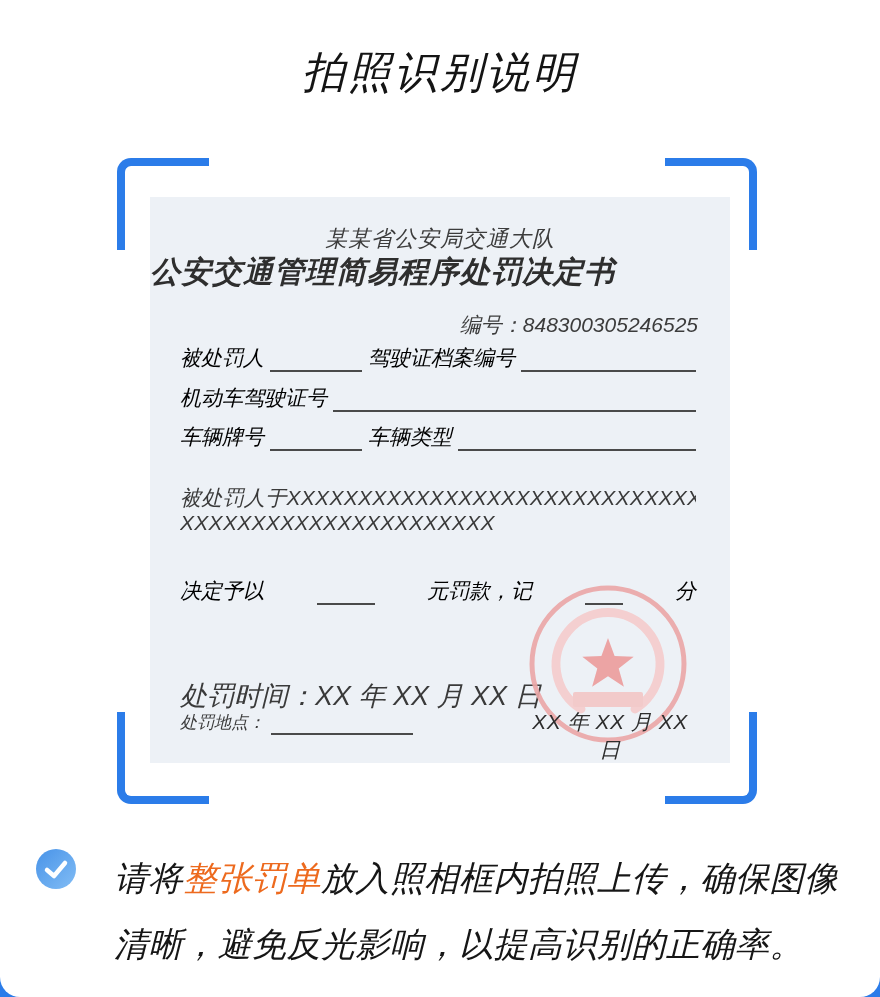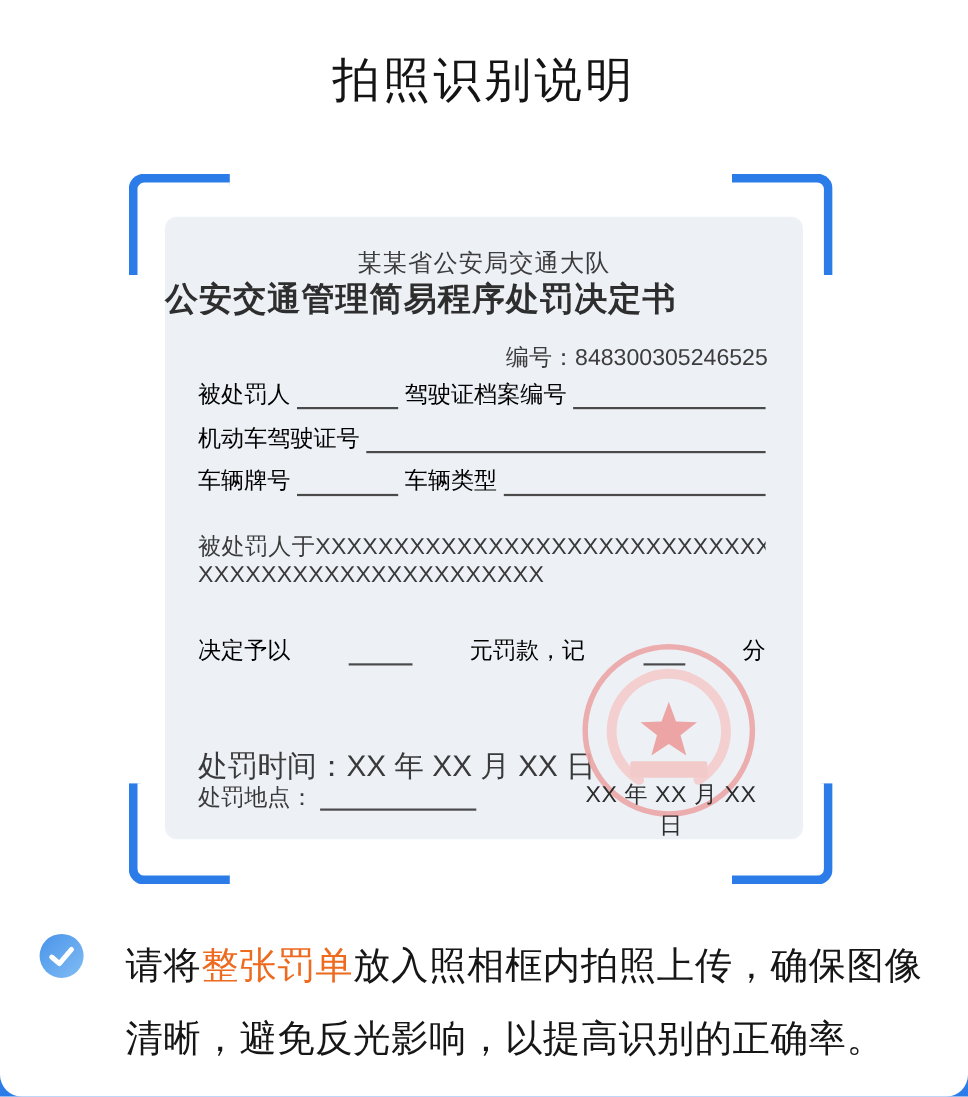--- a/index.html
+++ b/index.html
@@ -1,51 +1,51 @@
 <!DOCTYPE html>
 <html><head>
 <meta charset="utf-8">
 <style>
   html,body{margin:0;padding:0;}
   body{font-family:"Liberation Sans","DejaVu Sans",sans-serif;}
-  .app{position:relative;width:880px;height:997px;background:#2b7ce9;overflow:hidden;}
+  .app{position:relative;width:880px;height:997px;background:#2b7ce9;overflow:hidden;font-style:italic;}
   .sheet{position:absolute;inset:0;background:#ffffff;border-radius:0 0 20px 20px;}
 
   .page-title{position:absolute;top:44px;left:0;width:100%;text-align:center;
     font-size:43px;font-weight:500;color:#141414;letter-spacing:3px;}
 
   
   .frame{position:absolute;left:117px;top:158px;width:640px;height:646px;}
   .corner{position:absolute;width:84px;height:84px;border:0 solid #2b7ce9;}
   .corner.tl{left:0;top:0;border-left-width:8px;border-top-width:8px;border-top-left-radius:14px;}
   .corner.tr{right:0;top:0;border-right-width:8px;border-top-width:8px;border-top-right-radius:14px;}
   .corner.bl{left:0;bottom:0;border-left-width:8px;border-bottom-width:8px;border-bottom-left-radius:14px;}
   .corner.br{right:0;bottom:0;border-right-width:8px;border-bottom-width:8px;border-bottom-right-radius:14px;}
 
   
   .paper{position:absolute;left:150px;top:197px;width:580px;height:566px;
-    background:#edf1f6;border-radius:11px;color:#3a3a3a;}
+    background:#edf1f6;border-radius:0;color:#3a3a3a;}
   .doc-org{position:absolute;top:27px;left:0;width:100%;text-align:center;
     font-size:22px;color:#3c3c3c;letter-spacing:1px;}
   .doc-title{position:absolute;top:55px;left:0;width:100%;text-align:left;
     font-size:30px;font-weight:600;color:#2e2e2e;letter-spacing:1px;}
   .doc-serial{position:absolute;top:114px;right:32px;font-size:21px;color:#3c3c3c;}
   .field-row{position:absolute;left:30px;right:34px;display:flex;align-items:flex-end;
     font-size:21px;color:#000000;white-space:nowrap;}
   .row1{top:147px;} .row2{top:187px;} .row3{top:226px;}
   .blank{border-bottom:2px solid #4a4a4a;height:22px;margin:0 6px;}
   .blank.w92{width:92px;} .blank.w58{width:58px;} .blank.w38{width:38px;} .blank.w142{width:142px;margin-right:0;}
   .blank.grow{flex:1;margin-right:0;}
   .doc-body{position:absolute;top:288px;left:30px;right:34px;font-size:21px;
     line-height:25px;color:#3a3a3a;letter-spacing:0.3px;}
   .doc-body div{white-space:nowrap;overflow:hidden;}
   .decision-row{top:380px;justify-content:space-between;}
   .time-row{position:absolute;top:481px;left:30px;font-size:27px;color:#3a3a3a;white-space:nowrap;}
-  .place-row{position:absolute;top:514px;left:30px;display:flex;align-items:center;
-    font-size:21px;color:#3a3a3a;white-space:nowrap;}
+  .place-row{position:absolute;top:514px;left:30px;display:flex;align-items:flex-start;
+    font-size:17px;color:#3a3a3a;white-space:nowrap;}
   .stamp{position:absolute;left:377px;top:388px;width:162px;height:162px;opacity:0.92;}
   .stamp-date{position:absolute;top:511px;left:372px;width:176px;text-align:center;
     font-size:21px;color:#2d2d2d;letter-spacing:0.5px;z-index:2;}
 
   
   .check-badge{position:absolute;left:36px;top:849px;width:40px;height:40px;border-radius:50%;
     background:linear-gradient(135deg,#4893e8 0%,#82bdf5 100%);}
   .instr-text{position:absolute;left:114px;top:845px;width:742px;
     font-size:34px;line-height:66px;color:#161616;letter-spacing:0.5px;}
   .hl{color:#ed6a1e;}

